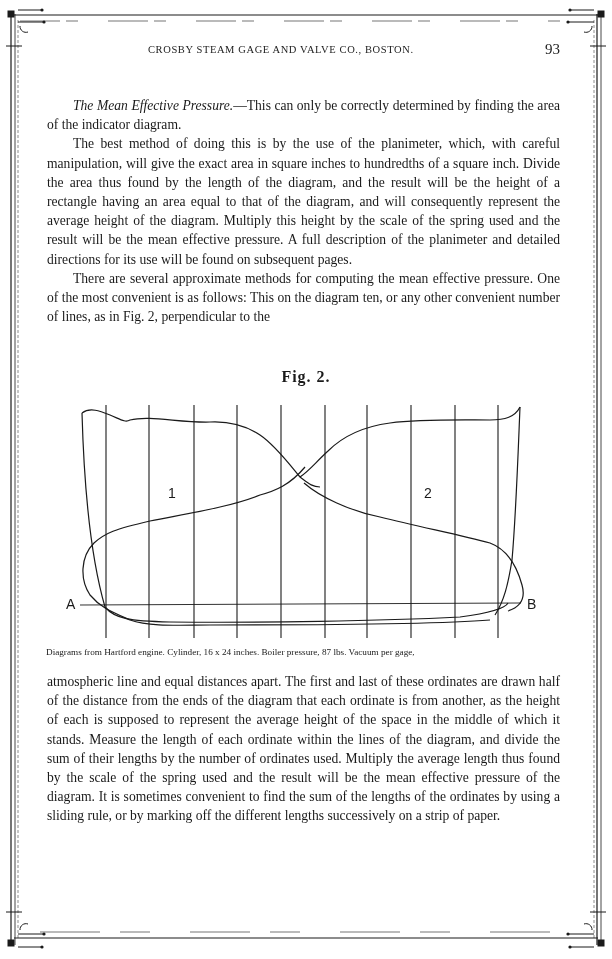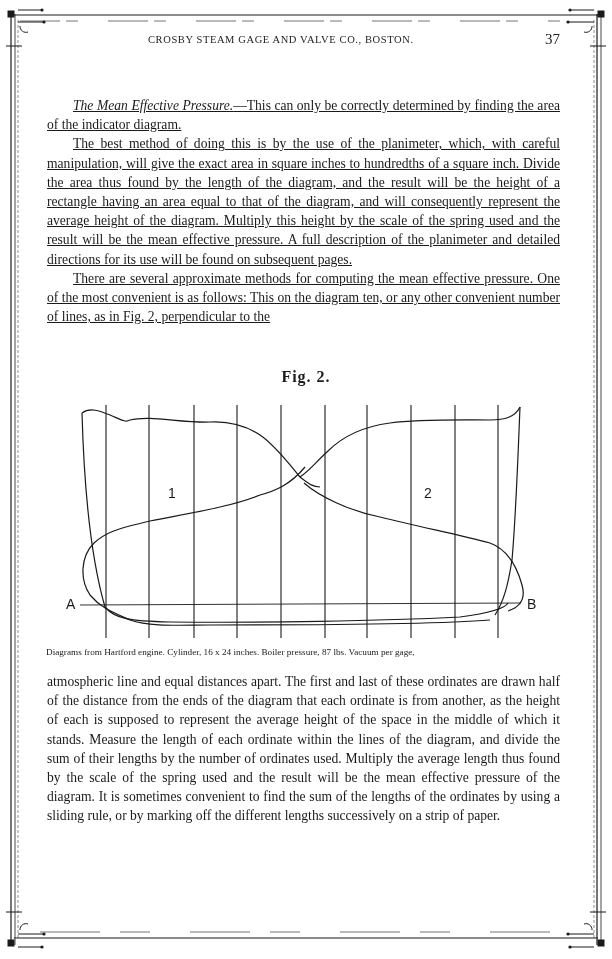--- a/index.html
+++ b/index.html
@@ -1,18 +1,18 @@
 <!DOCTYPE html>
 <html><head>
 <meta charset="utf-8">
 <style>
   html, body { margin:0; padding:0; background:#ffffff; }
   body { width:612px; height:959px; position:relative; overflow:hidden; font-family:"Liberation Serif", "DejaVu Serif", serif; color:#1a1a1a; }
   .frame { position:absolute; left:0; top:0; width:612px; height:959px; }
-  .running-head { position:absolute; top:34px; left:0; width:560px; height:16px; }
+  .running-head { position:absolute; top:44px; left:0; width:560px; height:16px; }
   .rh-title { position:absolute; left:148px; top:0; font-size:10.5px; letter-spacing:0.6px; text-transform:uppercase; color:#222; }
   .rh-page { position:absolute; left:545px; top:-3px; font-size:15px; color:#222; }
   .para { position:absolute; left:47px; width:513px; font-size:13.6px; line-height:19.2px; text-align:justify; text-align-last:left; }
   .para p { margin:0; }
   .indent { text-indent:26px; }
   .italic-head { font-style:italic; }
   .fig-title { position:absolute; top:368px; left:0; width:612px; text-align:center; font-weight:bold; font-size:16px; letter-spacing:1px; }
   .diagram { position:absolute; left:60px; top:395px; width:500px; height:250px; }
   .caption { position:absolute; top:646px; left:46px; width:520px; font-size:9.2px; line-height:13px; text-align:left; }
   .caption span { display:block; }
@@ -68,24 +68,24 @@
       <circle cx="568" cy="22" r="1.6"></circle>
     <circle cx="42" cy="947" r="1.6"></circle>
       <circle cx="44" cy="934" r="1.6"></circle>
     <circle cx="570" cy="947" r="1.6"></circle>
       <circle cx="568" cy="934" r="1.6"></circle>
   </g>
 </svg>
 
 <div class="running-head">
   <span class="rh-title">CROSBY STEAM GAGE AND VALVE CO., BOSTON.</span>
-  <span class="rh-page">37</span>
+  <span class="rh-page">93</span>
 </div>
 
-<div class="para" style="top:96px;text-decoration:underline;">
+<div class="para" style="top:96px;">
   <p class="indent"><span class="italic-head">The Mean Effective Pressure.</span><span>—This can only be correctly determined by finding the area of the indicator diagram.</span></p>
   <p class="indent">The best method of doing this is by the use of the planimeter, which, with careful manipulation, will give the exact area in square inches to hundredths of a square inch.  Divide the area thus found by the length of the diagram, and the result will be the height of a rectangle having an area equal to that of the diagram, and will consequently represent the average height of the diagram.  Multiply this height by the scale of the spring used and the result will be the mean effective pressure.  A full description of the planimeter and detailed directions for its use will be found on subsequent pages.</p>
   <p class="indent">There are several approximate methods for computing the mean effective pressure.  One of the most convenient is as follows:  This on the diagram ten, or any other convenient number of lines, as in Fig. 2, perpendicular to the</p>
 </div>
 
 <div class="fig-title">Fig. 2.</div>
 
 <svg class="diagram" viewBox="0 0 500 250" xmlns="http://www.w3.org/2000/svg">
   <g stroke="#1a1a1a" stroke-width="1.1" fill="none">
 

